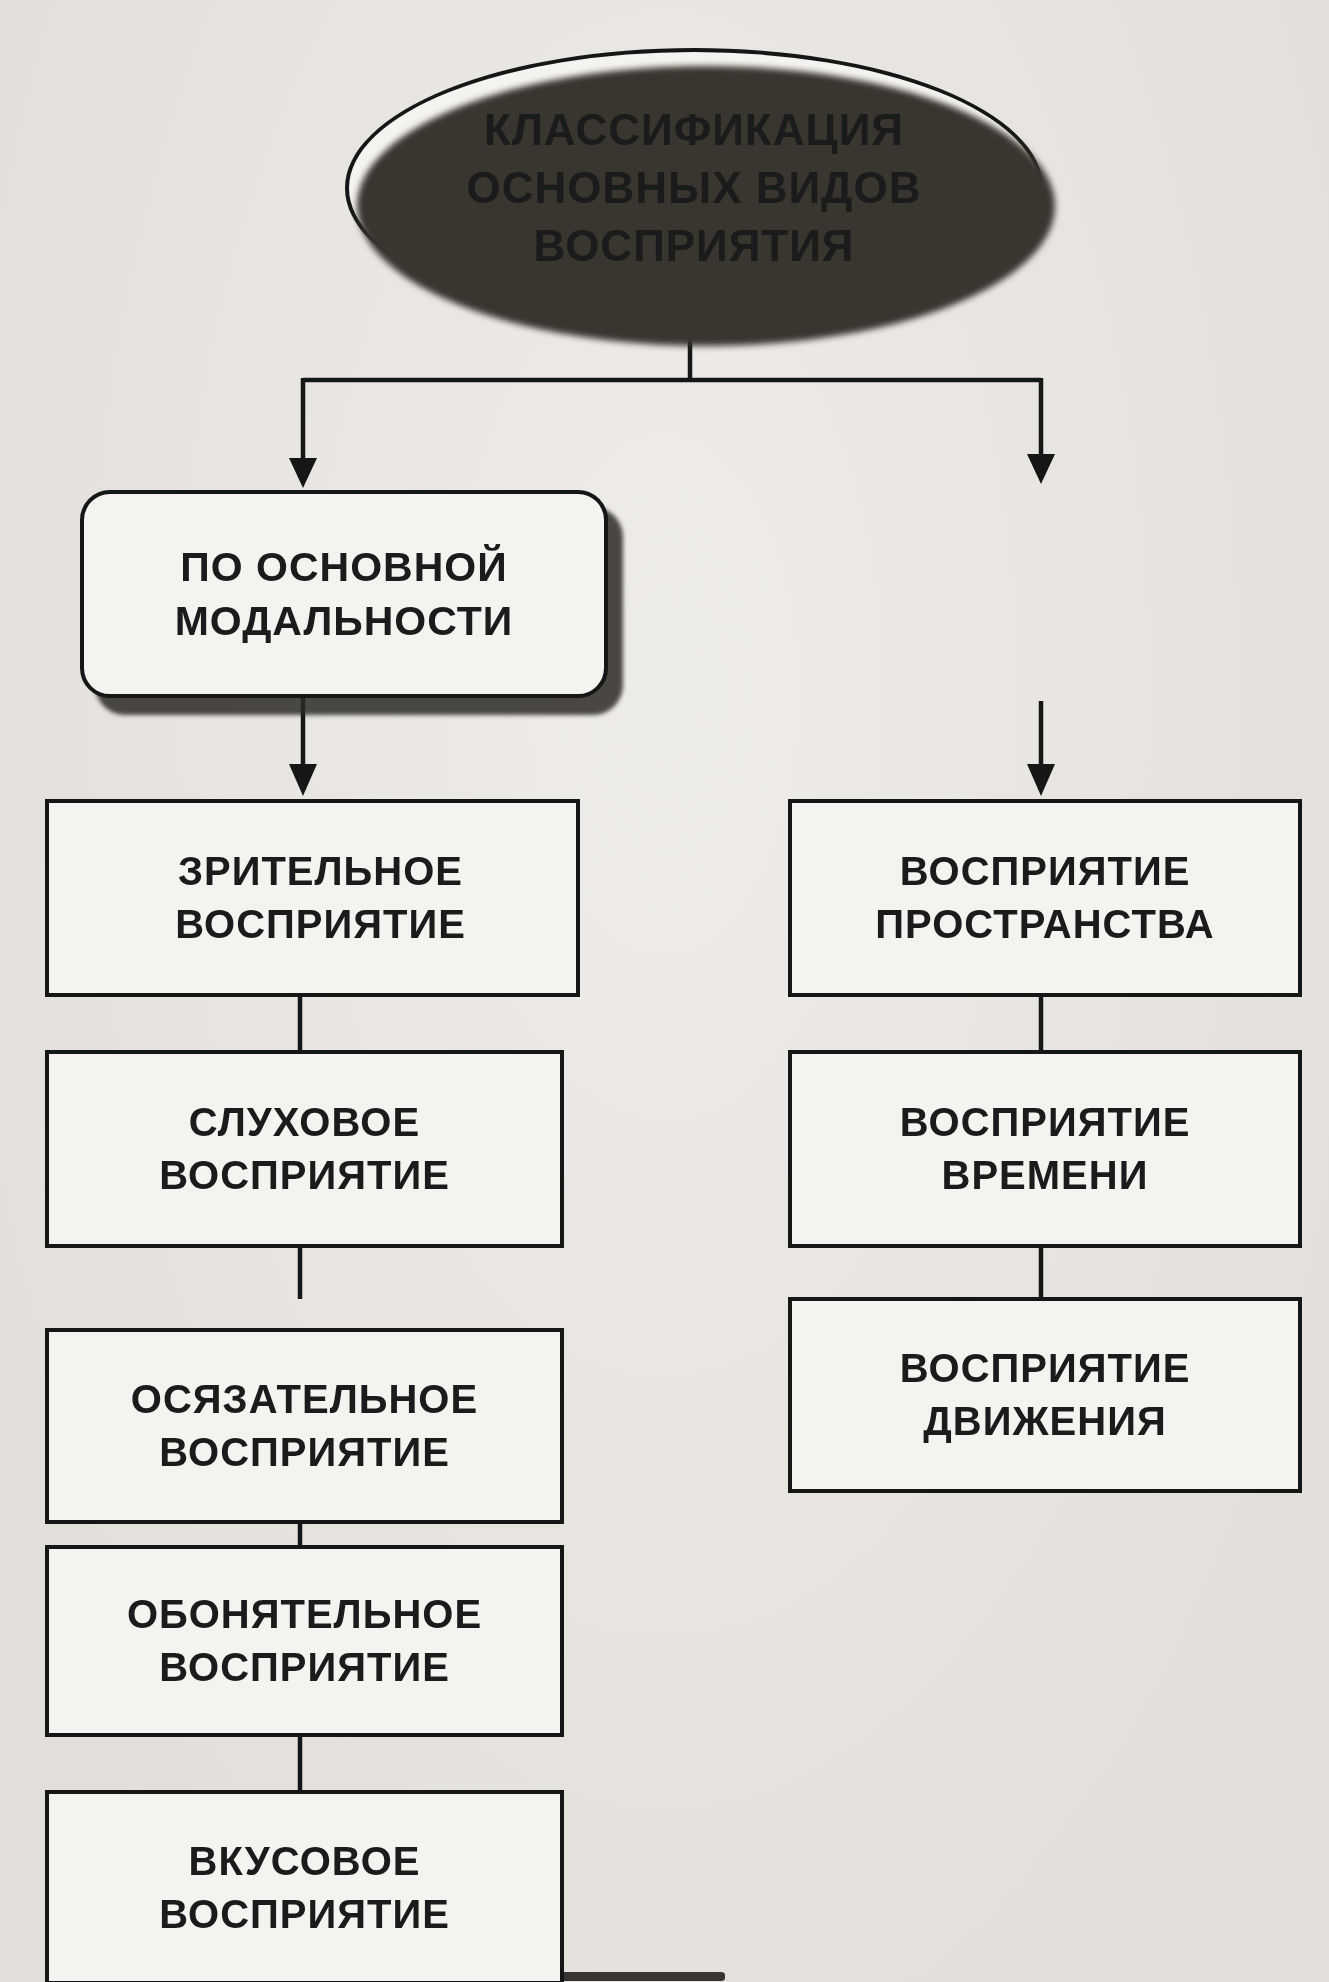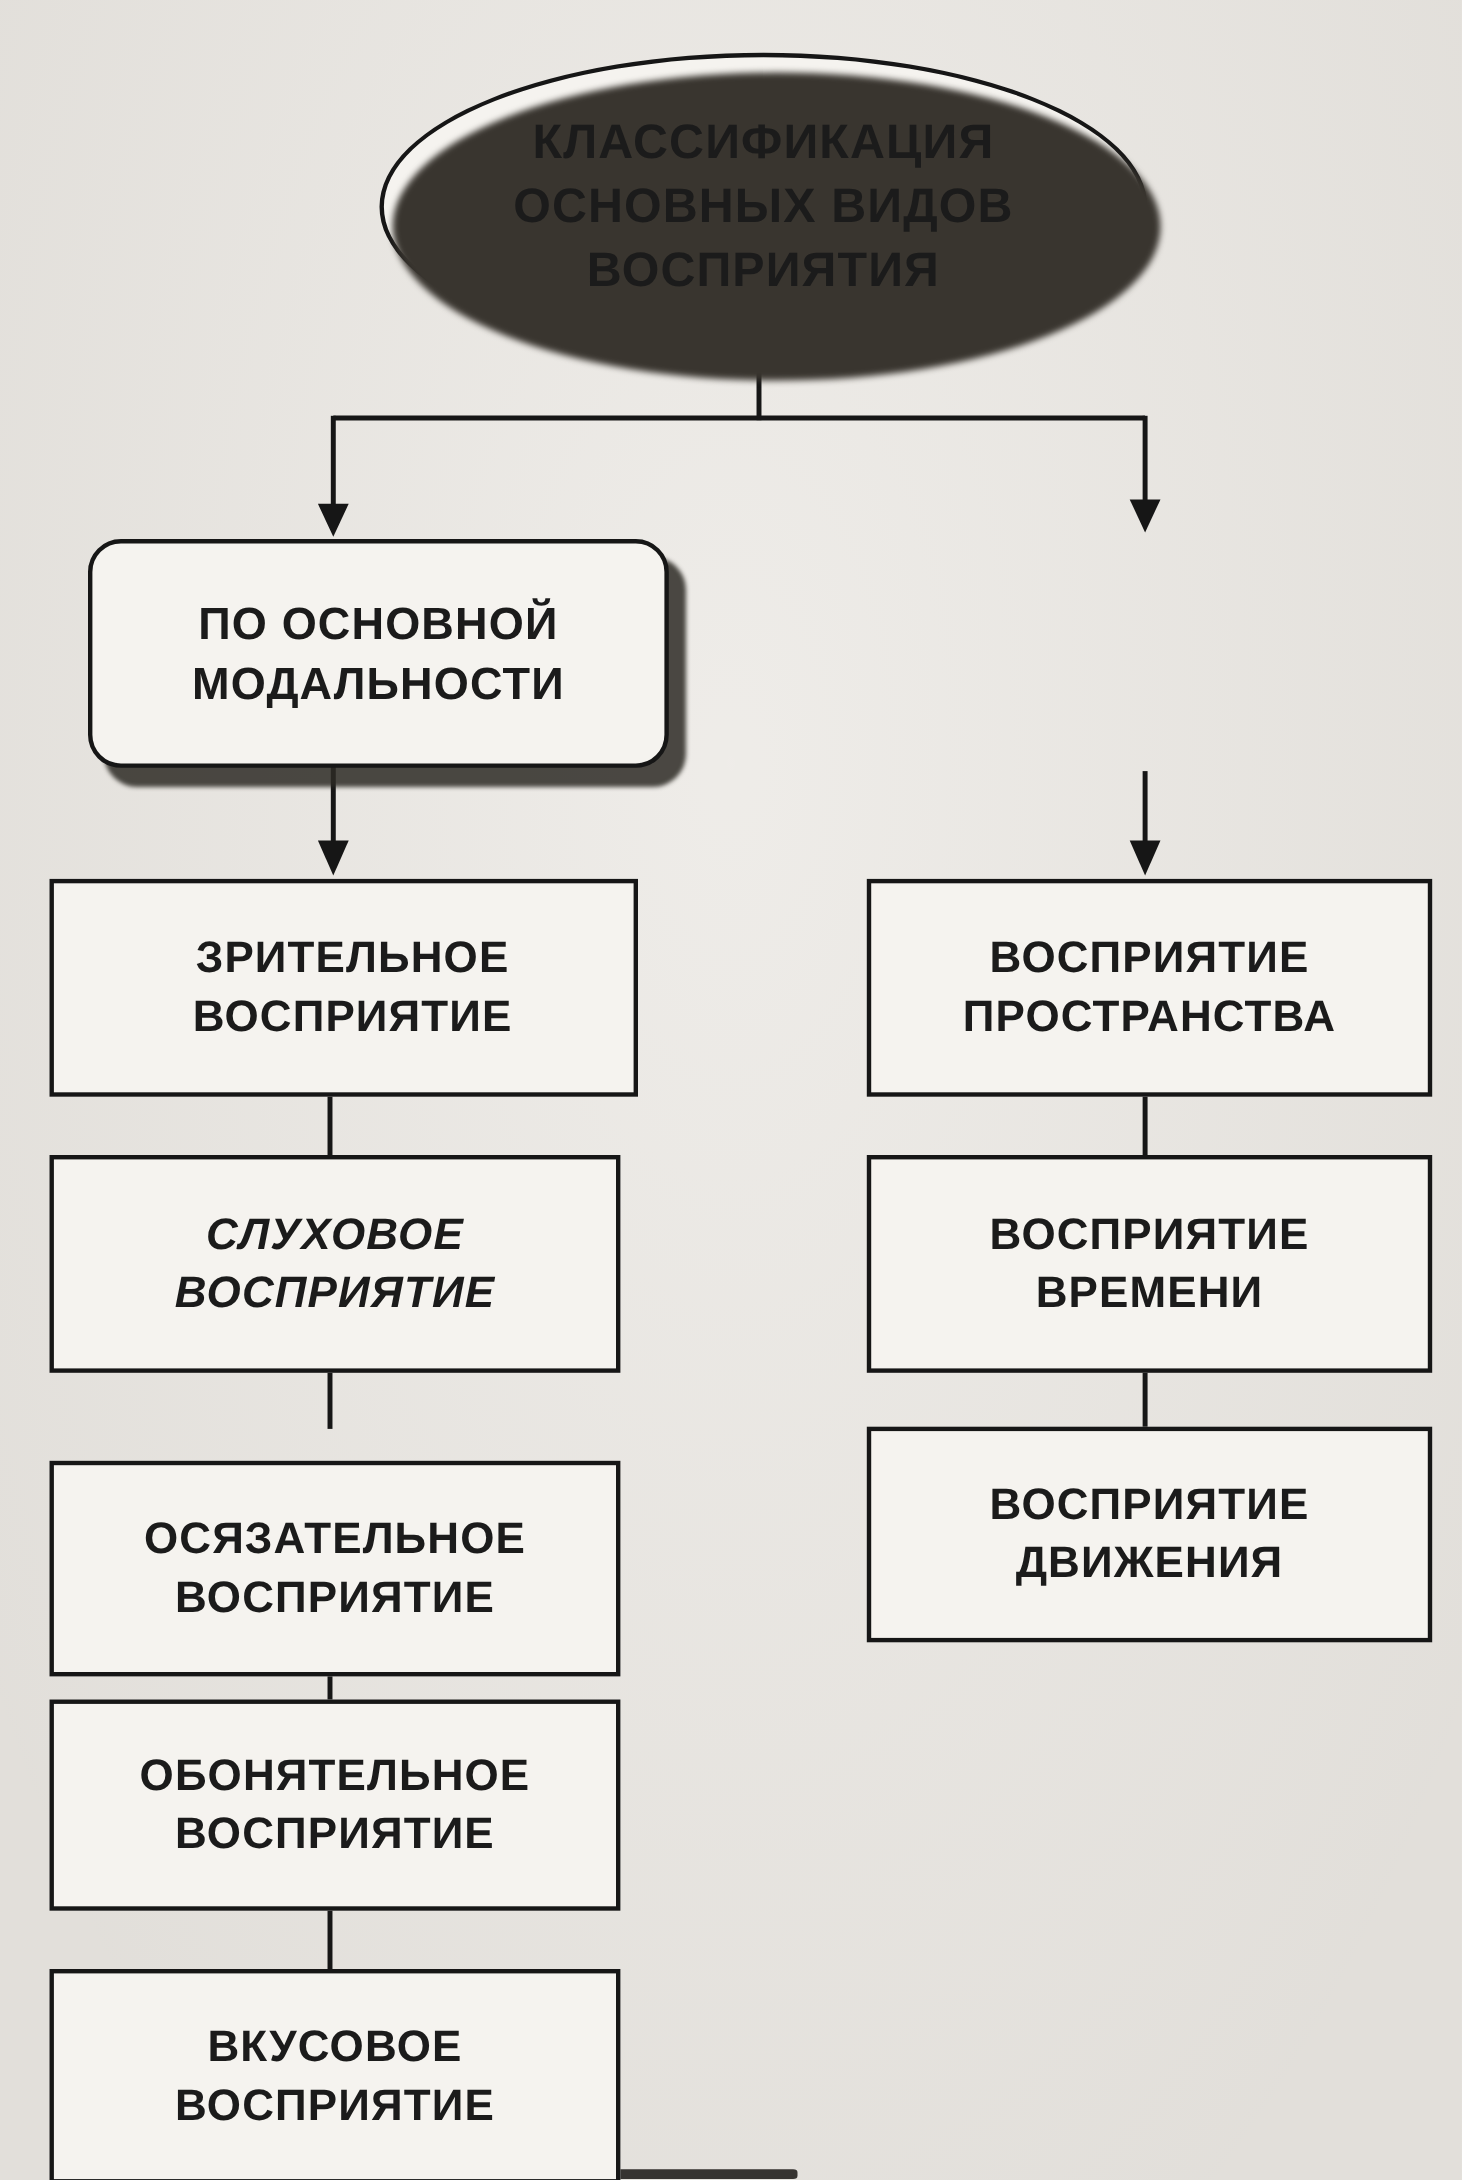--- a/index.html
+++ b/index.html
@@ -71,21 +71,21 @@
     position:absolute;
     background:var(--box-fill);
     border:4px solid var(--line);
     display:flex; align-items:center; justify-content:center;
     z-index:2;
   }
   .node .label{font-size:40px;}
   .col-left{left:45px; width:511px;}
   .col-right{left:788px; width:506px;}
   .l1{top:799px; height:190px;padding-left:16px;}
-  .l2{top:1050px; height:190px;font-style:italic;}
+  .l2{top:1050px; height:190px;}
   .l3{top:1328px; height:188px;}
   .l4{top:1545px; height:184px;align-items:center;}
   .l5{top:1790px; height:187px;}
   .r1{top:799px; height:190px;}
   .r2{top:1050px; height:190px;}
   .r3{top:1297px; height:188px;}
   
   .connectors{
     position:absolute; inset:0;
     width:1329px; height:1982px;

